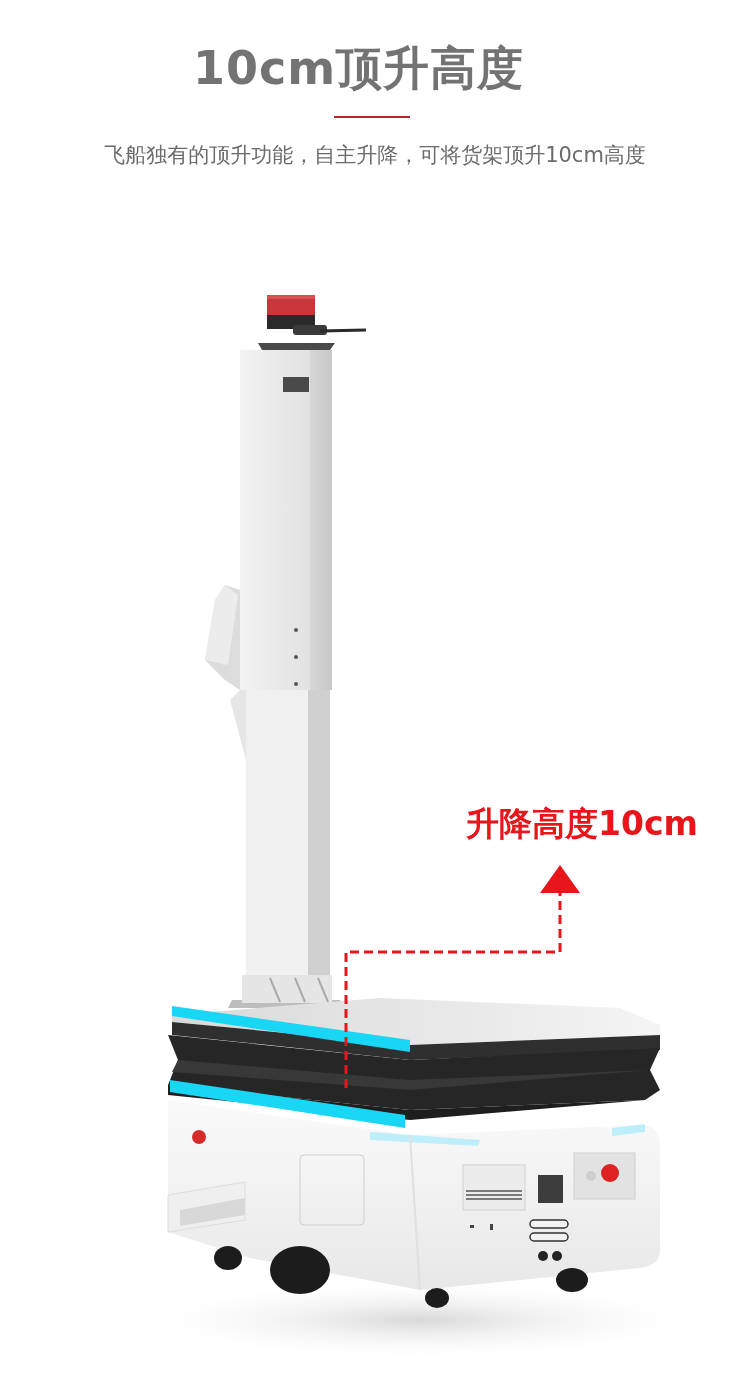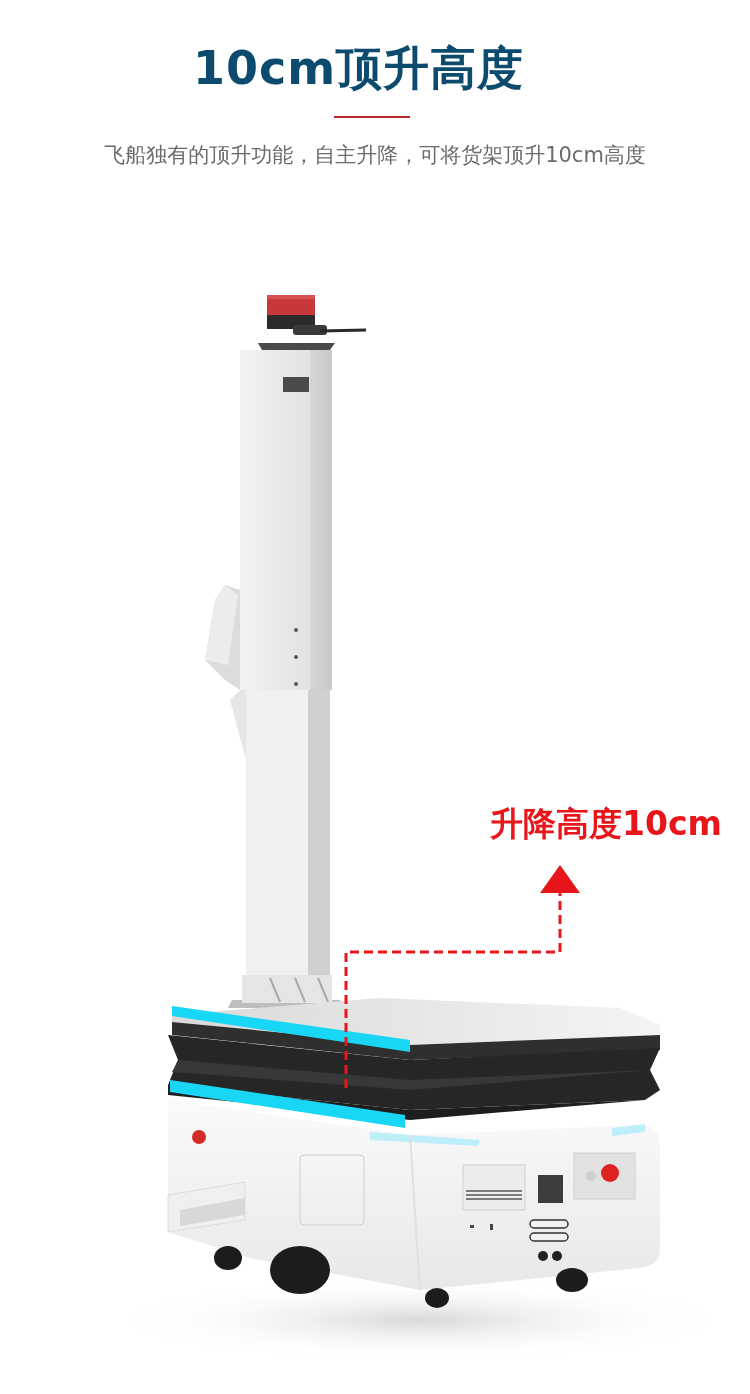--- a/index.html
+++ b/index.html
@@ -1,21 +1,21 @@
 <!DOCTYPE html>
 <html><head>
 <meta charset="utf-8">
 <style>
   html, body { margin:0; padding:0; background:#ffffff; }
   body { width:750px; height:1394px; position:relative; overflow:hidden; font-family:"DejaVu Sans", sans-serif; }
-  .title { position:absolute; top:38px; left:0; width:717px; text-align:center; font-size:46px; font-weight:bold; color:#0c4a6e; letter-spacing:1px; }
+  .title { position:absolute; top:38px; left:0; width:717px; text-align:center; font-size:46px; font-weight:bold; color:#737373; letter-spacing:1px; }
   .divider { position:absolute; top:116px; left:334px; width:76px; height:2px; background:#b8252b; }
   .subtitle { position:absolute; top:143px; left:0; width:750px; text-align:center; font-size:21px; color:#6b6b6b; line-height:24px; }
   .scene { position:absolute; left:0; top:0; width:750px; height:1394px; }
-  .callout { position:absolute; left:466px; top:802px; font-size:33px; font-weight:bold; color:#e8161b; letter-spacing:0px; white-space:nowrap;margin-left:24px; }
+  .callout { position:absolute; left:466px; top:802px; font-size:33px; font-weight:bold; color:#e8161b; letter-spacing:0px; white-space:nowrap; }
 </style>
 </head>
 <body>
 
 <div class="title">10cm顶升高度</div>
 <div class="divider"></div>
 <div class="subtitle">
   <div>飞船独有的顶升功能，自主升降，可将货架顶升10cm高度</div>
 </div>
 

